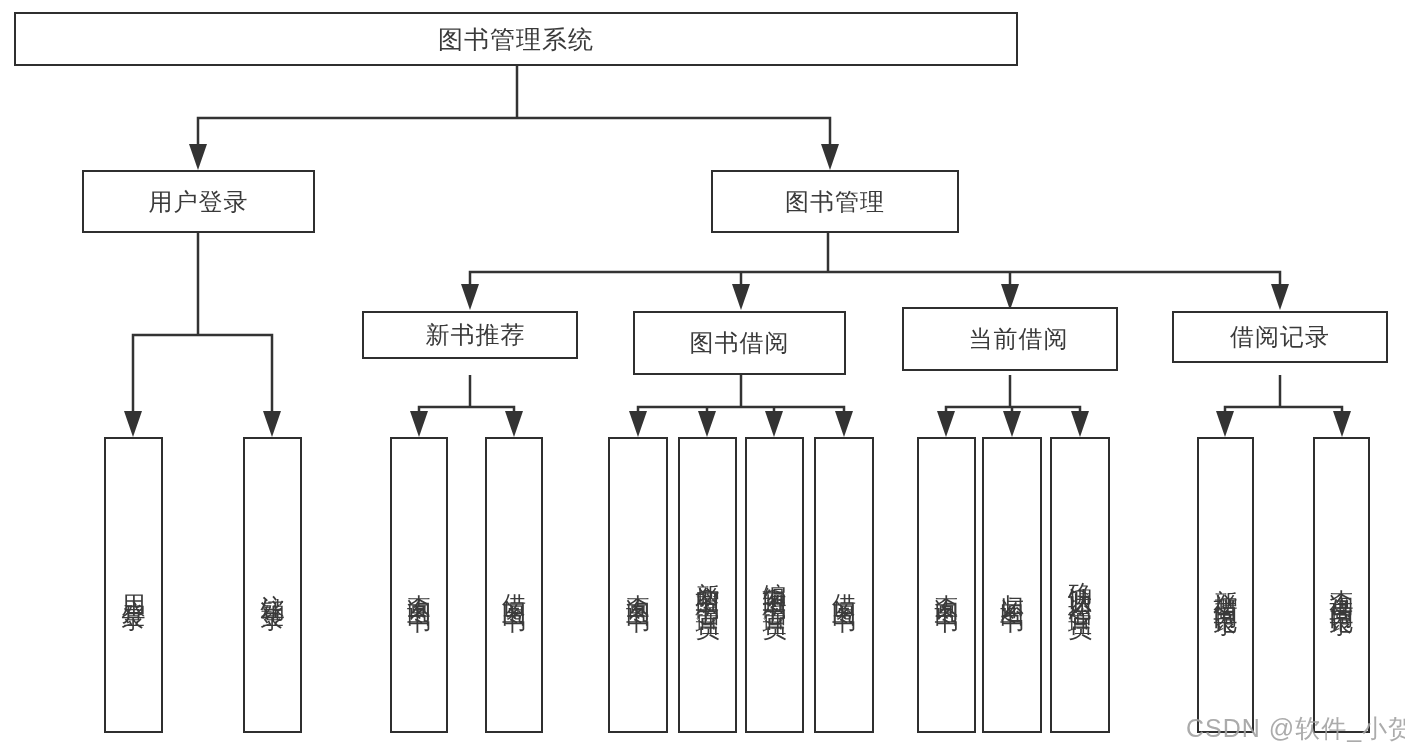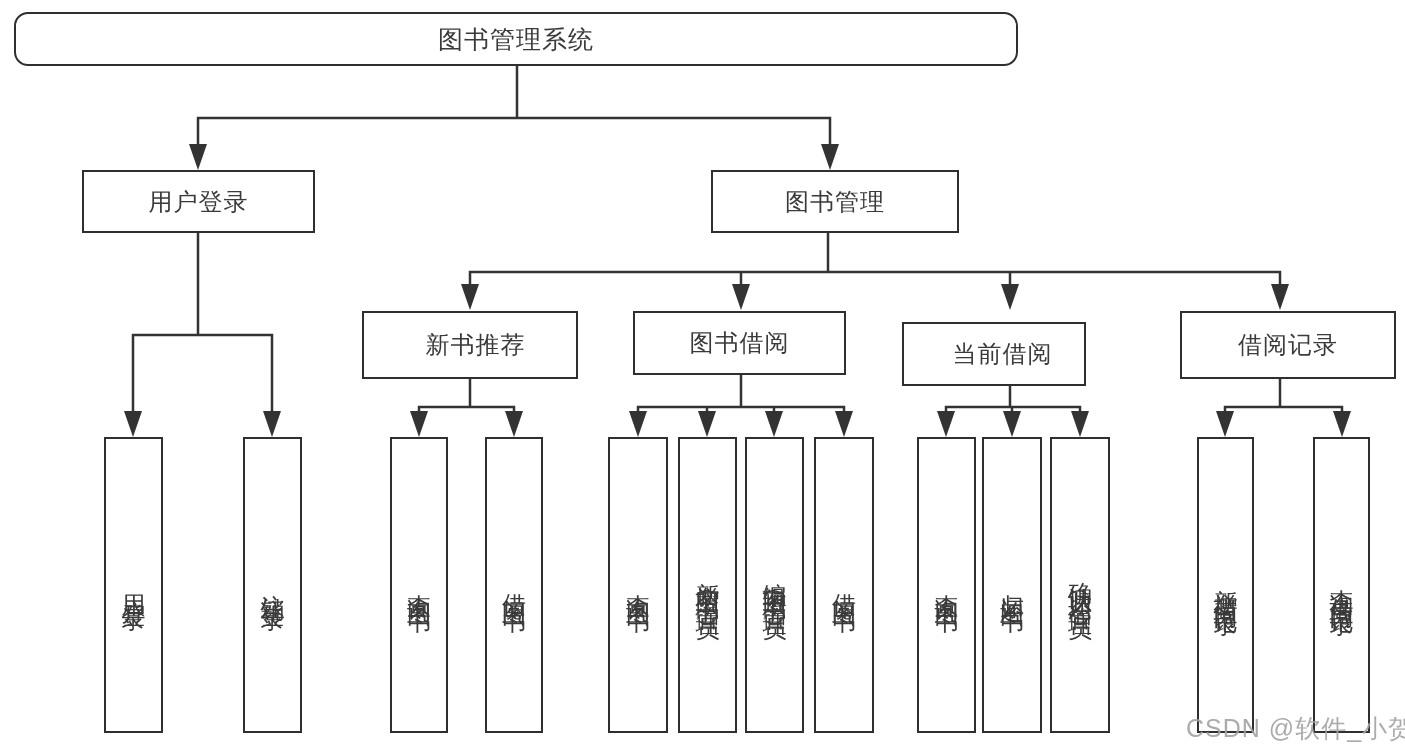--- a/index.html
+++ b/index.html
@@ -105,41 +105,41 @@
       <polygon points="765,411 783,411 774,437"></polygon>
       <polygon points="835,411 853,411 844,437"></polygon>
       <polygon points="937,411 955,411 946,437"></polygon>
       <polygon points="1003,411 1021,411 1012,437"></polygon>
       <polygon points="1071,411 1089,411 1080,437"></polygon>
       <polygon points="1216,411 1234,411 1225,437"></polygon>
       <polygon points="1333,411 1351,411 1342,437"></polygon>
     </g>
   </svg>
 
-  <div class="node h root" style="left:14px; top:12px; width:1004px; height:54px;border-radius:14px;">
+  <div class="node h root" style="left:14px; top:12px; width:1004px; height:54px;">
     <span>图书管理系统</span>
   </div>
 
   <div class="node h" style="left:82px; top:170px; width:233px; height:63px;">
     <span>用户登录</span>
   </div>
   <div class="node h" style="left:711px; top:170px; width:248px; height:63px;">
     <span>图书管理</span>
   </div>
 
-  <div class="node h" style="left:362px; top:311px; width:216px; height:68px;padding-left:11px;">
+  <div class="node h" style="left:362px; top:311px; width:216px; height:48px;padding-left:11px;">
     <span>新书推荐</span>
   </div>
   <div class="node h" style="left:633px; top:311px; width:213px; height:64px;">
     <span>图书借阅</span>
   </div>
-  <div class="node h" style="left:902px; top:322px; width:184px; height:64px;padding-left:17px;">
+  <div class="node h" style="left:902px; top:307px; width:216px; height:64px;padding-left:17px;">
     <span>当前借阅</span>
   </div>
-  <div class="node h" style="left:1172px; top:311px; width:216px; height:68px;margin-left:8px;">
+  <div class="node h" style="left:1172px; top:311px; width:216px; height:52px;">
     <span>借阅记录</span>
   </div>
 
   <div class="node v" style="left:104px; top:437px; width:59px; height:296px;">
     <span>用户登录</span>
   </div>
   <div class="node v" style="left:243px; top:437px; width:59px; height:296px;">
     <span>注销登录</span>
   </div>
 

